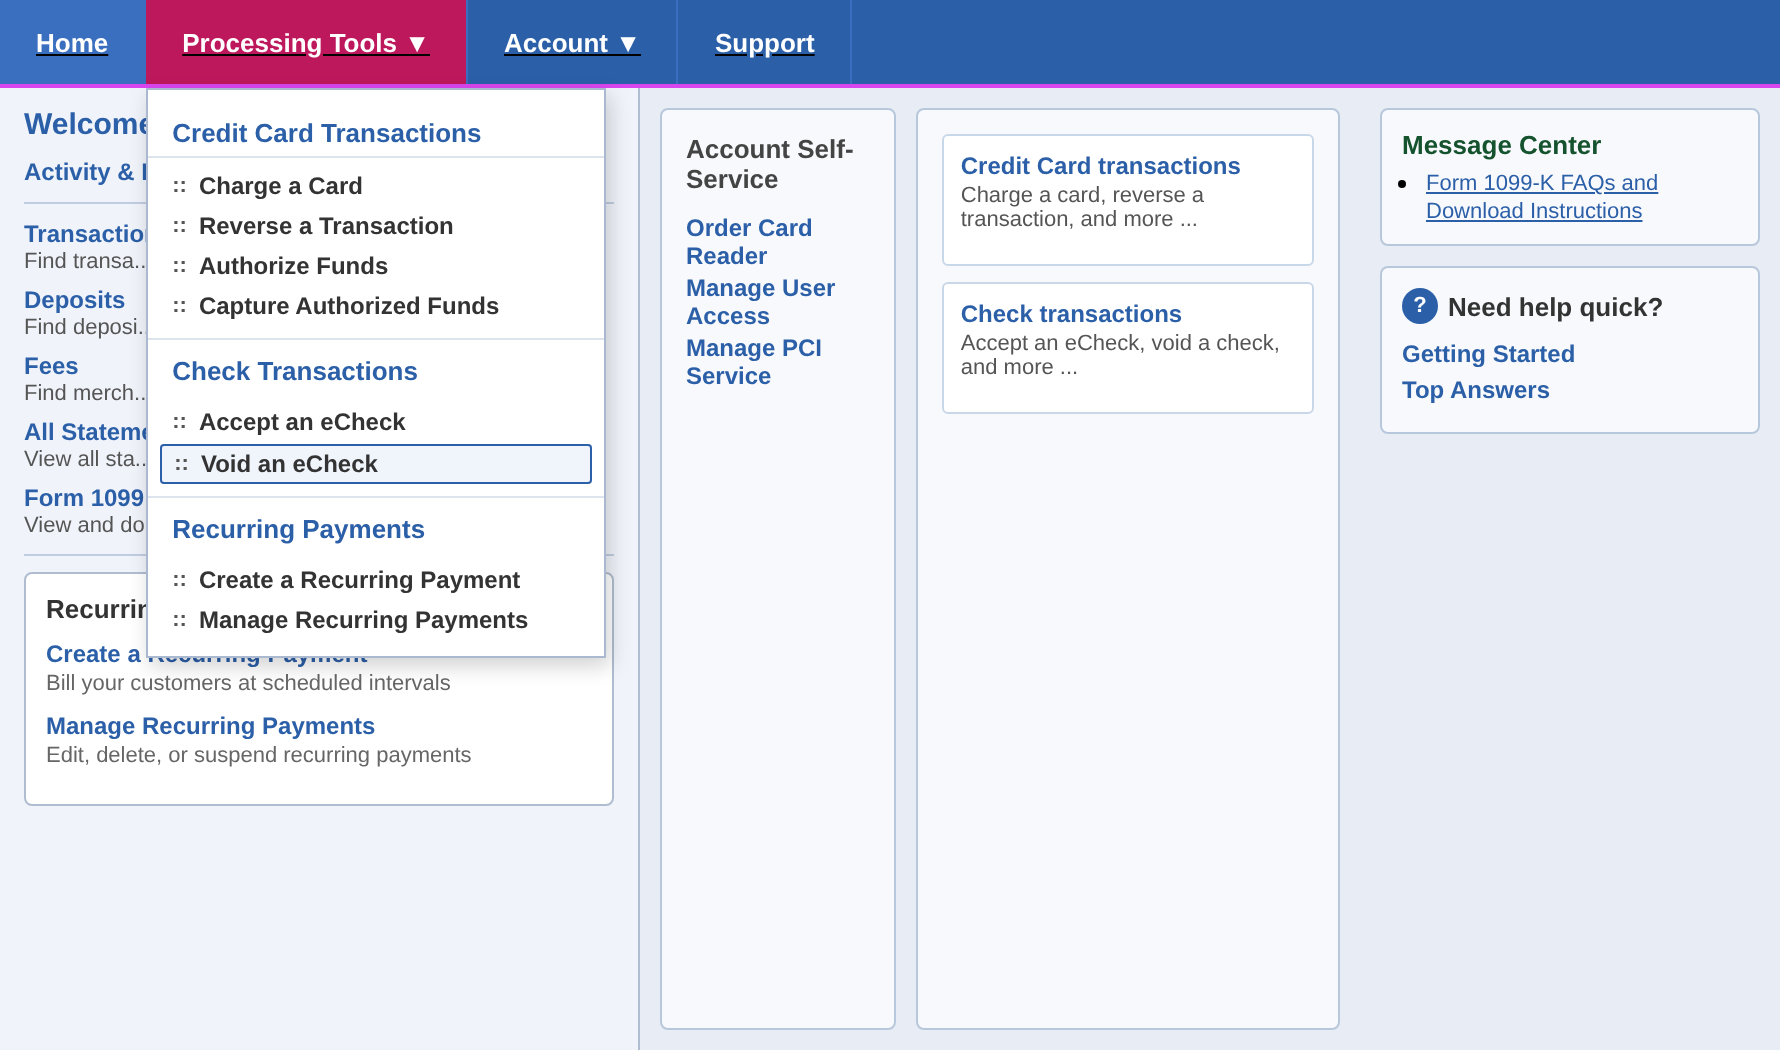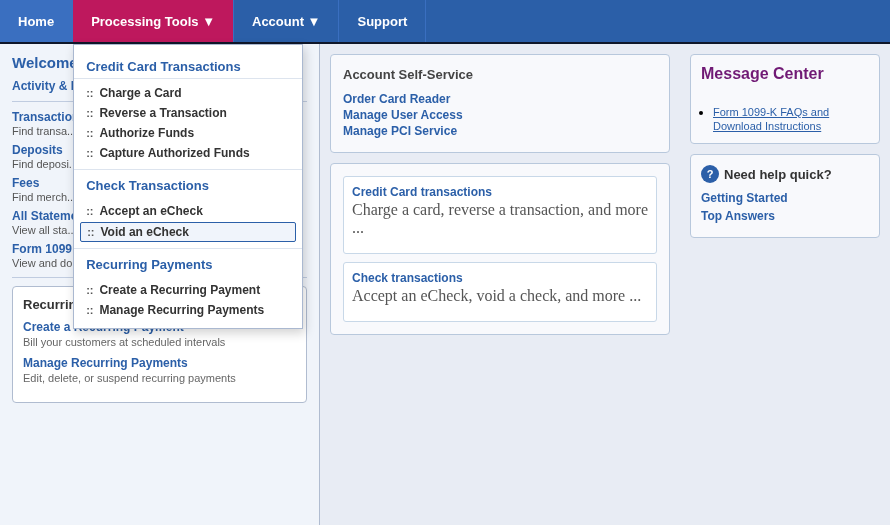--- a/index.html
+++ b/index.html
@@ -1,19 +1,19 @@
 <!DOCTYPE html>
 <html><head>
   <meta charset="utf-8">
   <style>
     * { margin: 0; padding: 0; box-sizing: border-box; }
     body { font-family: Arial, sans-serif; font-size: 12px; background: #d0d8e8; width: 890px; height: 525px; overflow: hidden; }
 
     
-    .nav-bar { display: flex; background: #2b5fa8; height: 44px; align-items: stretch; border-bottom: 2px solid #0f172a; }
+    .nav-bar { display: flex; background: #2b5fa8; height: 44px; align-items: stretch; border-bottom: 2px solid #d946ef; text-decoration: underline; }
     .nav-item { display: flex; align-items: center; justify-content: center; padding: 0 18px; color: #fff; font-size: 13px; font-weight: bold; cursor: pointer; white-space: nowrap; border-right: 1px solid #3a6fc0; position: relative; }
     .nav-item:hover, .nav-item.active { background: #be185d; }
     .nav-item.home { background: #3a6fc0; }
 
     
     .main { display: flex; height: calc(525px - 44px); background: #e8ecf4; }
 
     
     .left-panel { width: 320px; min-width: 320px; background: #f0f4fa; border-right: 1px solid #b0bcd0; padding: 10px 12px; overflow-y: auto; }
     .welcome-title { font-size: 15px; font-weight: bold; color: #2b5fa8; margin-bottom: 8px; }
@@ -21,32 +21,32 @@
     .left-link { display: block; color: #2b5fa8; font-weight: bold; font-size: 12px; text-decoration: none; margin-bottom: 1px; }
     .left-sub { font-size: 11px; color: #555; margin-bottom: 6px; }
     .left-divider { border-top: 1px solid #c0cce0; margin: 8px 0; }
 
     .recurring-box { background: #fff; border: 1px solid #b0bcd0; border-radius: 4px; padding: 10px; margin-top: 8px; }
     .recurring-title { font-size: 13px; font-weight: bold; color: #333; margin-bottom: 8px; }
     .recurring-link { color: #2b5fa8; font-weight: bold; font-size: 12px; display: block; text-decoration: none; margin-bottom: 2px; }
     .recurring-desc { font-size: 11px; color: #666; margin-bottom: 8px; }
 
     
-    .center-panel { flex: 1; padding: 10px; display: flex; flex-direction: column; gap: 10px; overflow-y: auto; }
+    .center-panel { flex: 1; padding: 10px; display: flex; flex-direction: row; gap: 10px; overflow-y: auto; }
 
     .card { background: #f8f9fc; border: 1px solid #b8c8dc; border-radius: 4px; padding: 12px; }
     .card-title { font-size: 13px; font-weight: bold; color: #444; margin-bottom: 10px; }
     .card-link { color: #2b5fa8; font-weight: bold; font-size: 12px; display: block; text-decoration: none; margin-bottom: 2px; }
-    .card-desc { font-size: 16px; color: #555; margin-bottom: 8px; font-family: Liberation Serif, serif; }
+    .card-desc { font-size: 11px; color: #555; margin-bottom: 8px; }
 
     
     .right-panel { width: 210px; min-width: 210px; padding: 10px; display: flex; flex-direction: column; gap: 10px; }
 
     .msg-center { background: #f8f9fc; border: 1px solid #b8c8dc; border-radius: 4px; padding: 10px; }
-    .msg-title { font-size: 16px; font-weight: bold; color: #701a75; margin-bottom: 22px; }
+    .msg-title { font-size: 13px; font-weight: bold; color: #14532d; margin-bottom: 4px; }
     .msg-link { color: #2b5fa8; font-size: 11px; text-decoration: underline; }
     .msg-bullet { margin-left: 12px; }
 
     .help-box { background: #f8f9fc; border: 1px solid #b8c8dc; border-radius: 4px; padding: 10px; }
     .help-title { font-size: 13px; font-weight: bold; color: #333; margin-bottom: 8px; display: flex; align-items: center; gap: 5px; }
     .help-icon { width: 18px; height: 18px; background: #2b5fa8; border-radius: 50%; color: #fff; font-size: 11px; font-weight: bold; display: flex; align-items: center; justify-content: center; }
     .help-link { color: #2b5fa8; font-weight: bold; font-size: 12px; display: block; text-decoration: none; margin-bottom: 4px; }
 
     
     .dropdown { position: absolute; top: 44px; left: 0; width: 230px; background: #fff; border: 1px solid #aab8d0; box-shadow: 2px 4px 10px rgba(0,0,0,0.18); z-index: 100; padding: 8px 0; }

